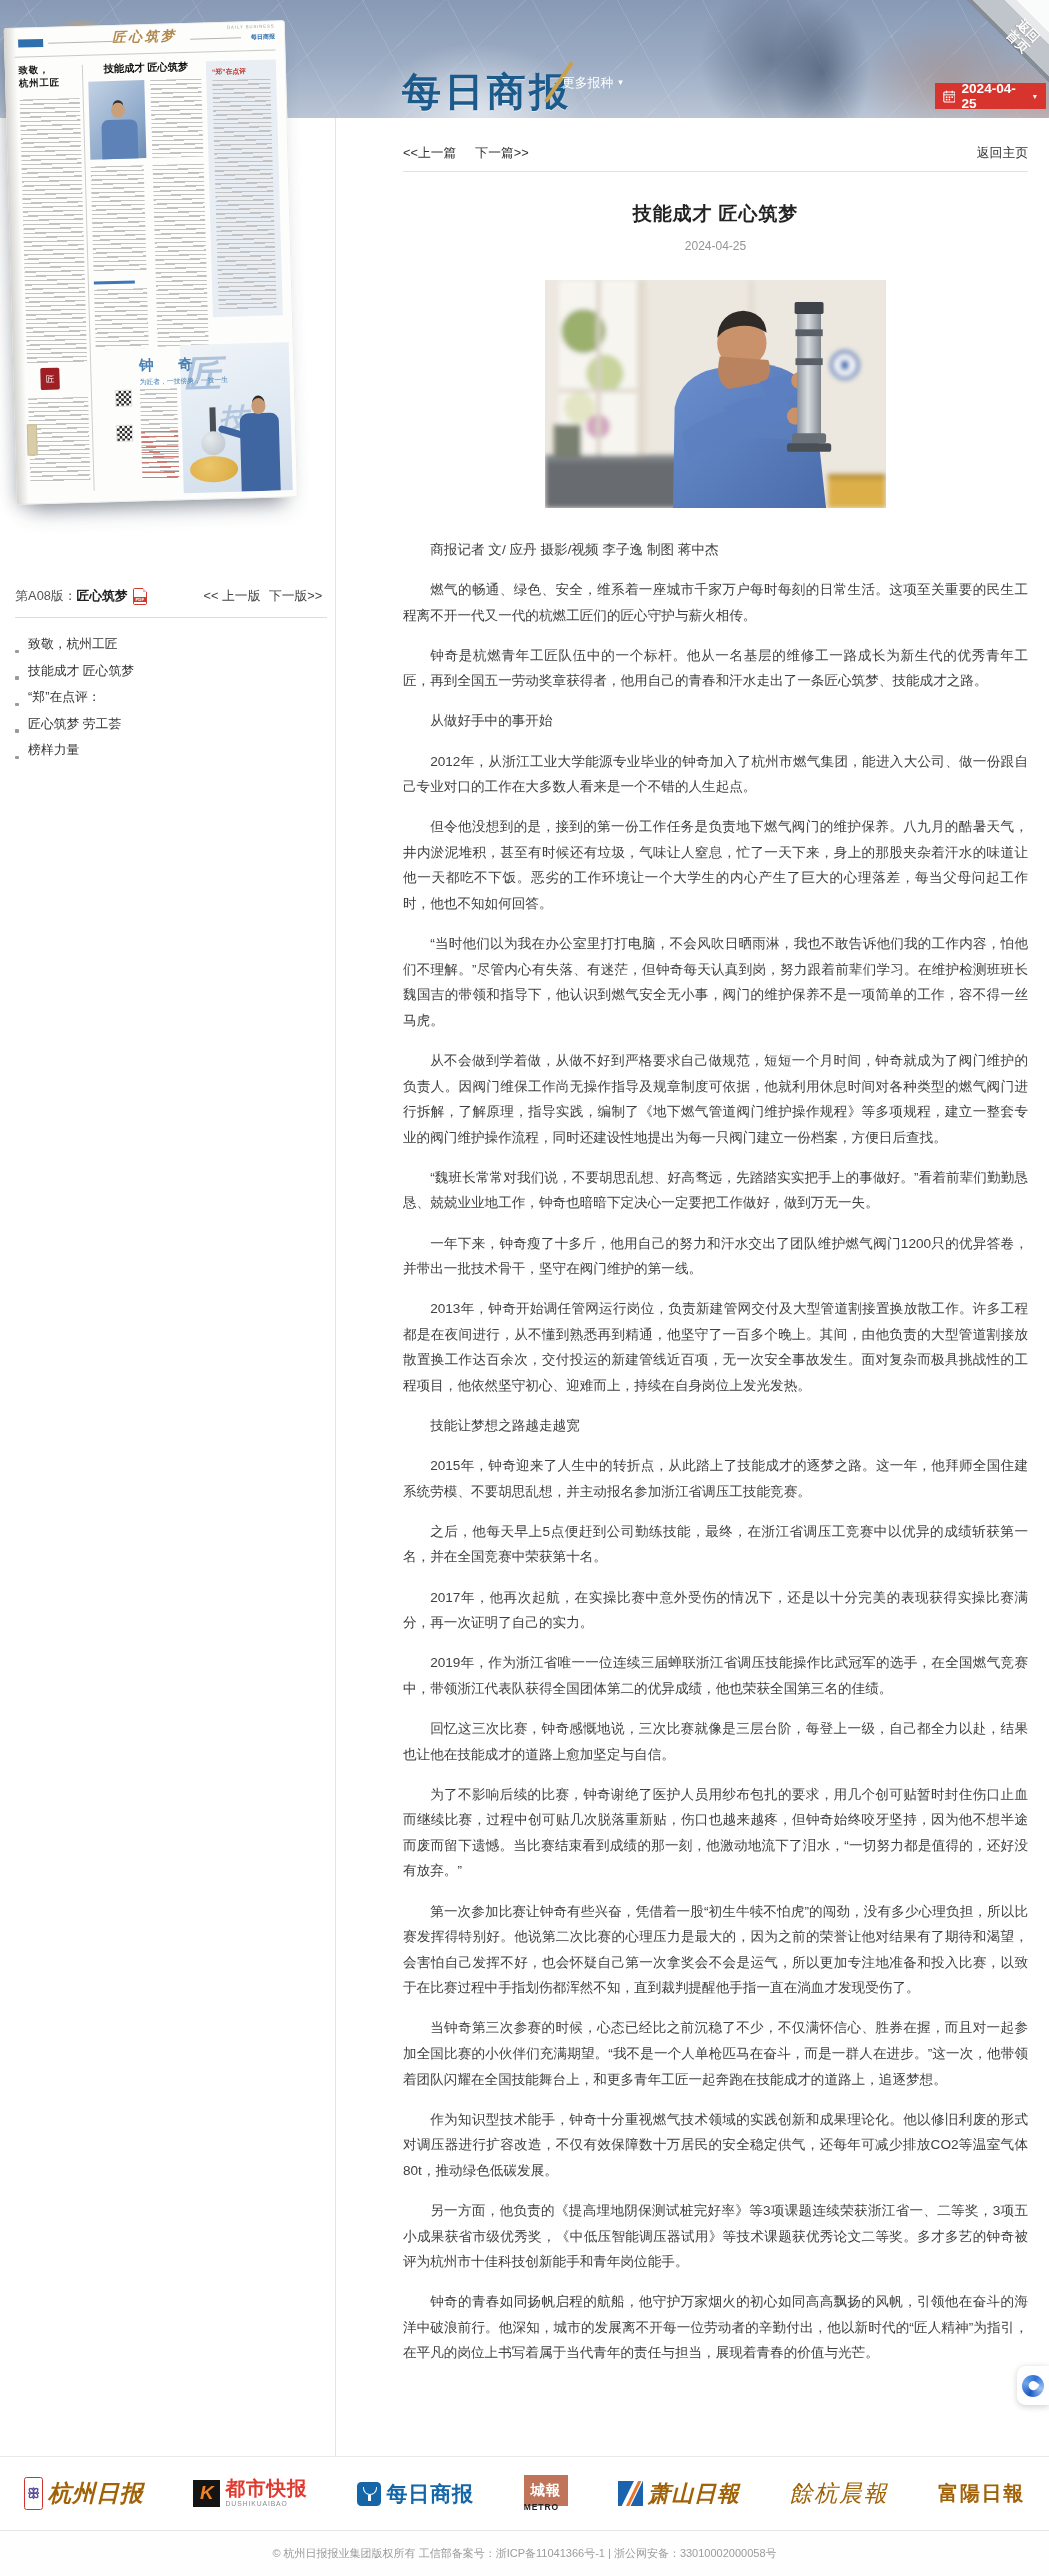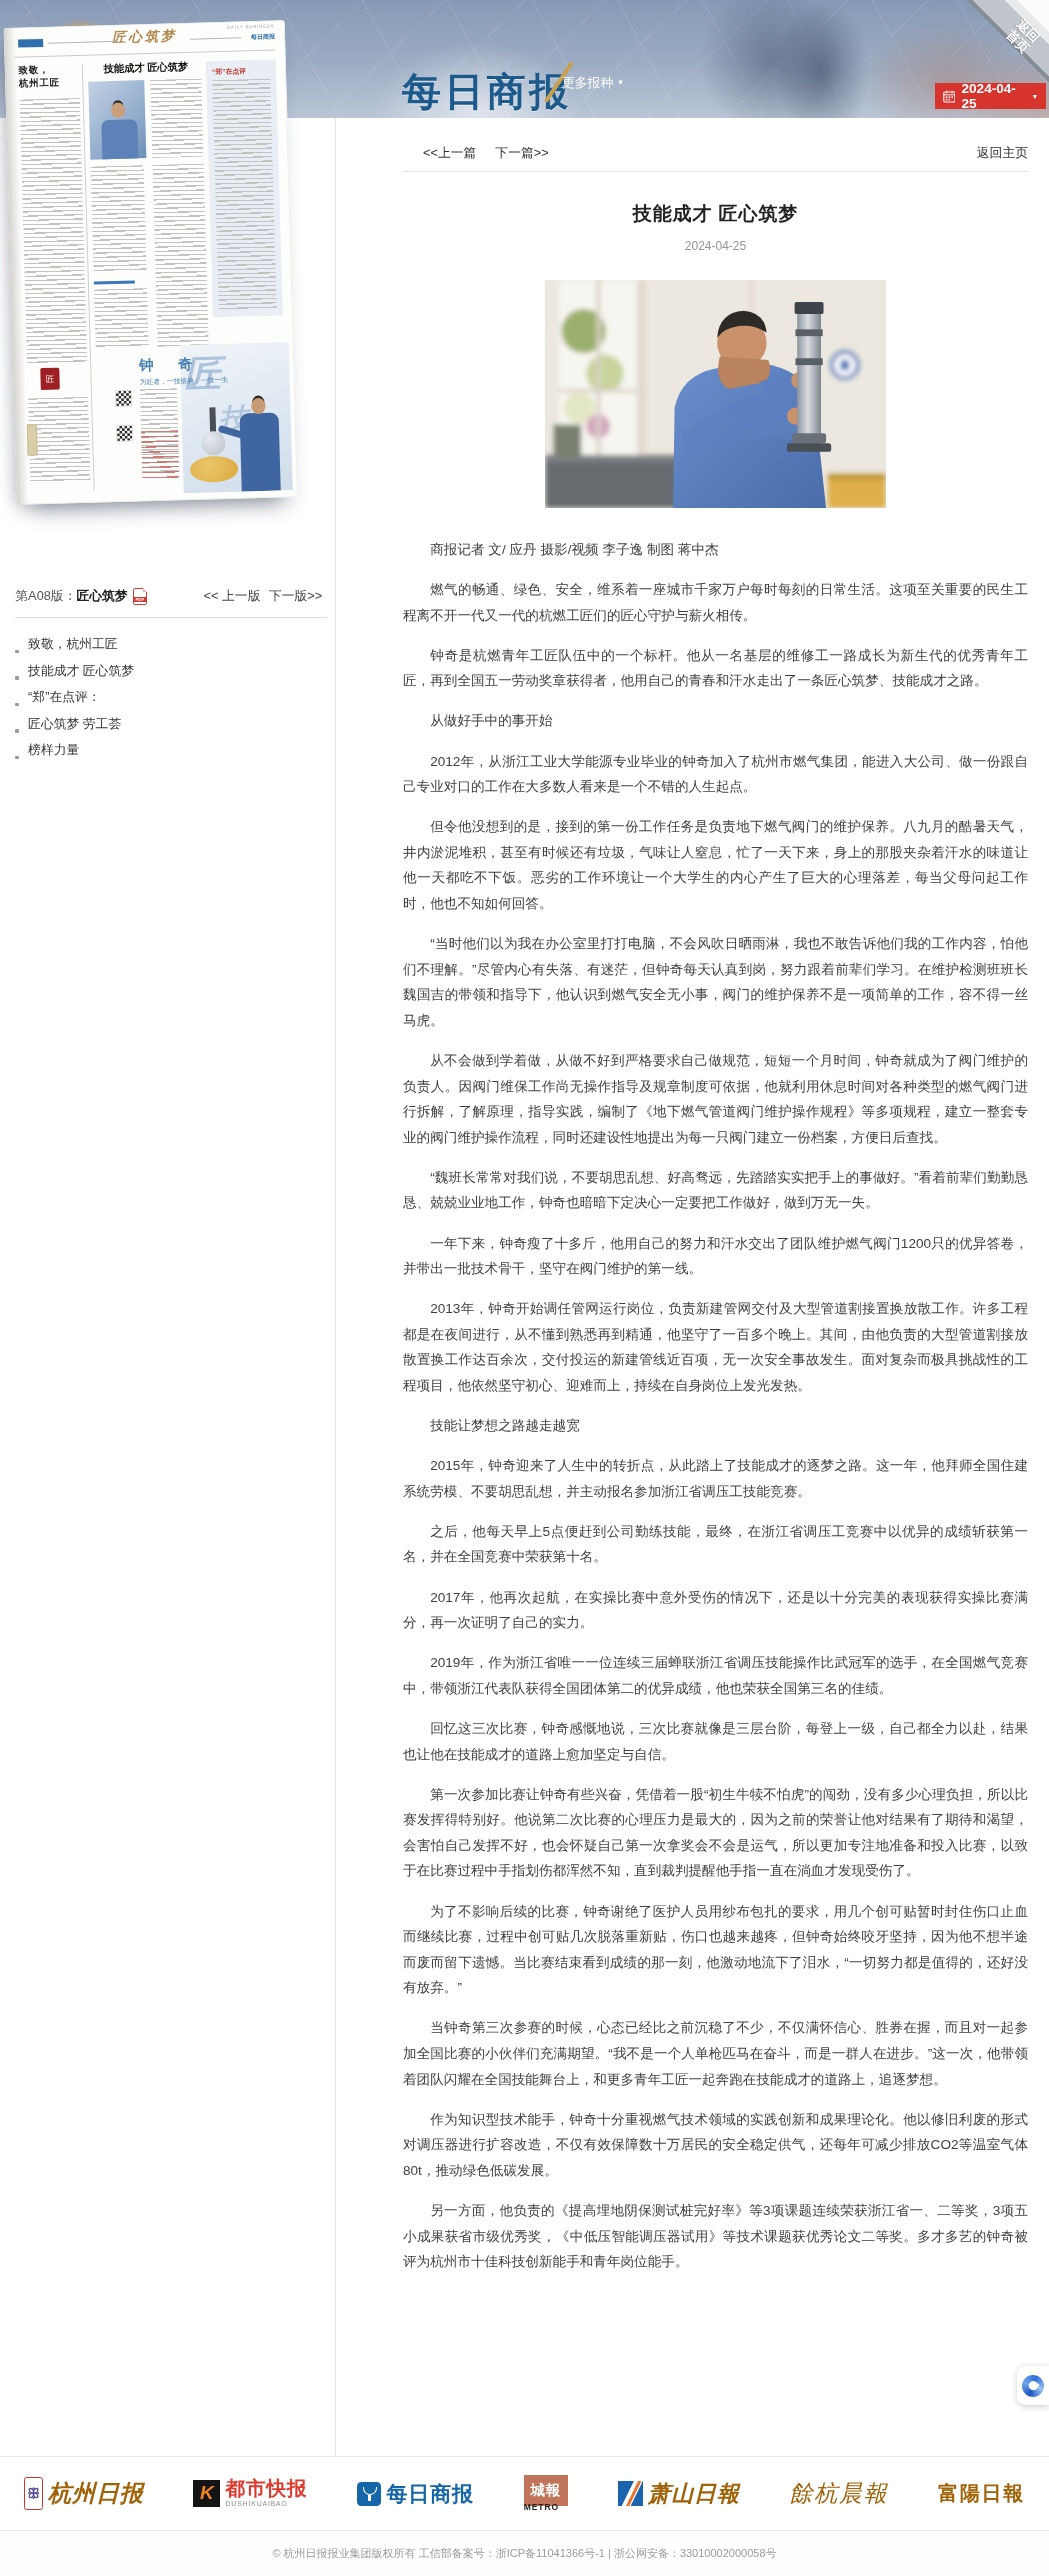--- a/index.html
+++ b/index.html
@@ -94,21 +94,21 @@
   .edition-nav{margin-left:auto;display:flex;gap:8.5px;color:#444;}
   .edition-nav span{cursor:pointer;}
   .side-hr{position:absolute;left:15.3px;top:617px;width:312px;height:0.9px;background:#ddd;}
   .art-list{position:absolute;left:15.3px;top:627px;width:307px;list-style:none;margin:0;padding:0;}
   .art-list li{display:flex;align-items:flex-end;gap:9.4px;height:26.4px;font-size:12.8px;color:#333;cursor:pointer;}
   .bullet{width:3.4px;height:3.4px;background:#9a9a9a;border-radius:0.9px;flex:0 0 auto;}
 
   
   .main{position:absolute;left:336px;top:118px;width:714px;padding:0 22px 0 67px;box-sizing:border-box;}
   .nav-row{display:flex;justify-content:space-between;margin-top:25.6px;font-size:12.8px;color:#333;line-height:17px;}
-  .nav-row .lft{display:flex;gap:19px;margin-left:20px;}
+  .nav-row .lft{display:flex;gap:19px;}
   .nav-row span{cursor:pointer;}
   .main-hr{border:none;border-top:0.9px solid #e2e2e2;margin:10.2px 0 0;}
   h1.art-title{margin:29px 0 0;text-align:center;font-size:19px;line-height:25.6px;color:#222;
     font-weight:700;letter-spacing:0.9px;}
   .art-date{margin-top:12px;text-align:center;font-size:12px;color:#949494;line-height:16px;}
   .photo-wrap{margin:25.6px auto 0;width:341px;height:228px;overflow:hidden;background:#e9e4dc;}
   .body{margin-top:29px;}
   .bp{margin:0 0 14.5px;font-size:13.6px;line-height:25.6px;color:#404040;text-indent:2em;text-align:justify;}
 
   
@@ -362,30 +362,31 @@
           <p class="bp p">2015年，钟奇迎来了人生中的转折点，从此踏上了技能成才的逐梦之路。这一年，他拜师全国住建系统劳模、不要胡思乱想，并主动报名参加浙江省调压工技能竞赛。</p>
 
           <p class="bp p">之后，他每天早上5点便赶到公司勤练技能，最终，在浙江省调压工竞赛中以优异的成绩斩获第一名，并在全国竞赛中荣获第十名。</p>
 
           <p class="bp p">2017年，他再次起航，在实操比赛中意外受伤的情况下，还是以十分完美的表现获得实操比赛满分，再一次证明了自己的实力。</p>
 
           <p class="bp p">2019年，作为浙江省唯一一位连续三届蝉联浙江省调压技能操作比武冠军的选手，在全国燃气竞赛中，带领浙江代表队获得全国团体第二的优异成绩，他也荣获全国第三名的佳绩。</p>
 
           <p class="bp p">回忆这三次比赛，钟奇感慨地说，三次比赛就像是三层台阶，每登上一级，自己都全力以赴，结果也让他在技能成才的道路上愈加坚定与自信。</p>
 
+          <p class="bp p">为了不影响后续的比赛，钟奇谢绝了医护人员用纱布包扎的要求，用几个创可贴暂时封住伤口止血而继续比赛，过程中创可贴几次脱落重新贴，伤口也越来越疼，但钟奇始终咬牙坚持，因为他不想半途而废而留下遗憾。当比赛结束看到成绩的那一刻，他激动地流下了泪水，“一切努力都是值得的，还好没有放弃。”</p>
+
           <p class="bp p">第一次参加比赛让钟奇有些兴奋，凭借着一股“初生牛犊不怕虎”的闯劲，没有多少心理负担，所以比赛发挥得特别好。他说第二次比赛的心理压力是最大的，因为之前的荣誉让他对结果有了期待和渴望，会害怕自己发挥不好，也会怀疑自己第一次拿奖会不会是运气，所以更加专注地准备和投入比赛，以致于在比赛过程中手指划伤都浑然不知，直到裁判提醒他手指一直在淌血才发现受伤了。</p>
 
-          <p class="bp p">为了不影响后续的比赛，钟奇谢绝了医护人员用纱布包扎的要求，用几个创可贴暂时封住伤口止血而继续比赛，过程中创可贴几次脱落重新贴，伤口也越来越疼，但钟奇始终咬牙坚持，因为他不想半途而废而留下遗憾。当比赛结束看到成绩的那一刻，他激动地流下了泪水，“一切努力都是值得的，还好没有放弃。”</p>
-
           <p class="bp p">当钟奇第三次参赛的时候，心态已经比之前沉稳了不少，不仅满怀信心、胜券在握，而且对一起参加全国比赛的小伙伴们充满期望。“我不是一个人单枪匹马在奋斗，而是一群人在进步。”这一次，他带领着团队闪耀在全国技能舞台上，和更多青年工匠一起奔跑在技能成才的道路上，追逐梦想。</p>
 
           <p class="bp p">作为知识型技术能手，钟奇十分重视燃气技术领域的实践创新和成果理论化。他以修旧利废的形式对调压器进行扩容改造，不仅有效保障数十万居民的安全稳定供气，还每年可减少排放CO2等温室气体80t，推动绿色低碳发展。</p>
 
           <p class="bp p">另一方面，他负责的《提高埋地阴保测试桩完好率》等3项课题连续荣获浙江省一、二等奖，3项五小成果获省市级优秀奖，《中低压智能调压器试用》等技术课题获优秀论文二等奖。多才多艺的钟奇被评为杭州市十佳科技创新能手和青年岗位能手。</p>
 
+          <p class="bp p">钟奇的青春如同扬帆启程的航船，他守护万家烟火的初心如同高高飘扬的风帆，引领他在奋斗的海洋中破浪前行。他深知，城市的发展离不开每一位劳动者的辛勤付出，他以新时代的“匠人精神”为指引，在平凡的岗位上书写着属于当代青年的责任与担当，展现着青春的价值与光芒。</p>
         </div>
     </div>
   </main>
 
   <div class="float-tool">
     <div class="ft-icon"></div>
   </div>
 
   <footer class="footer">
     <div class="logos">

